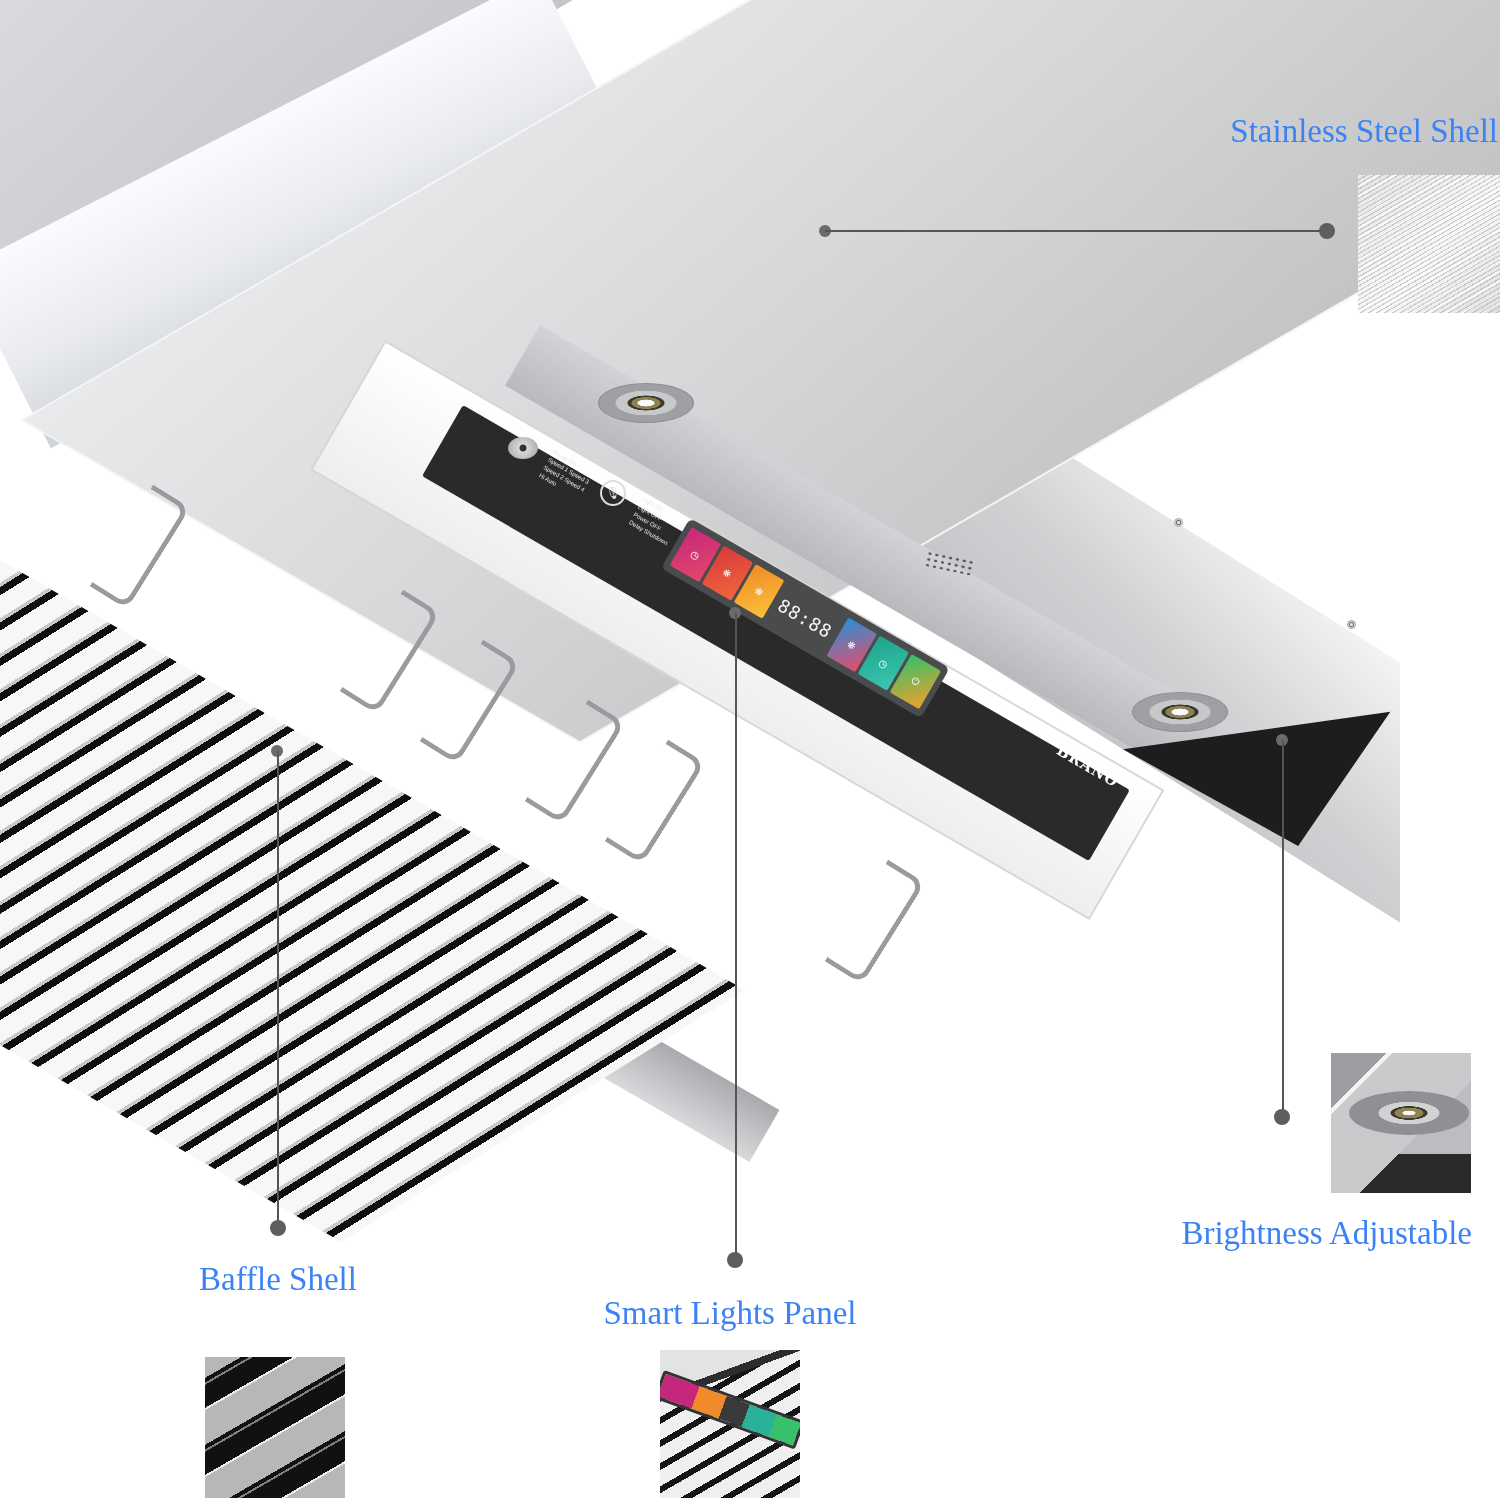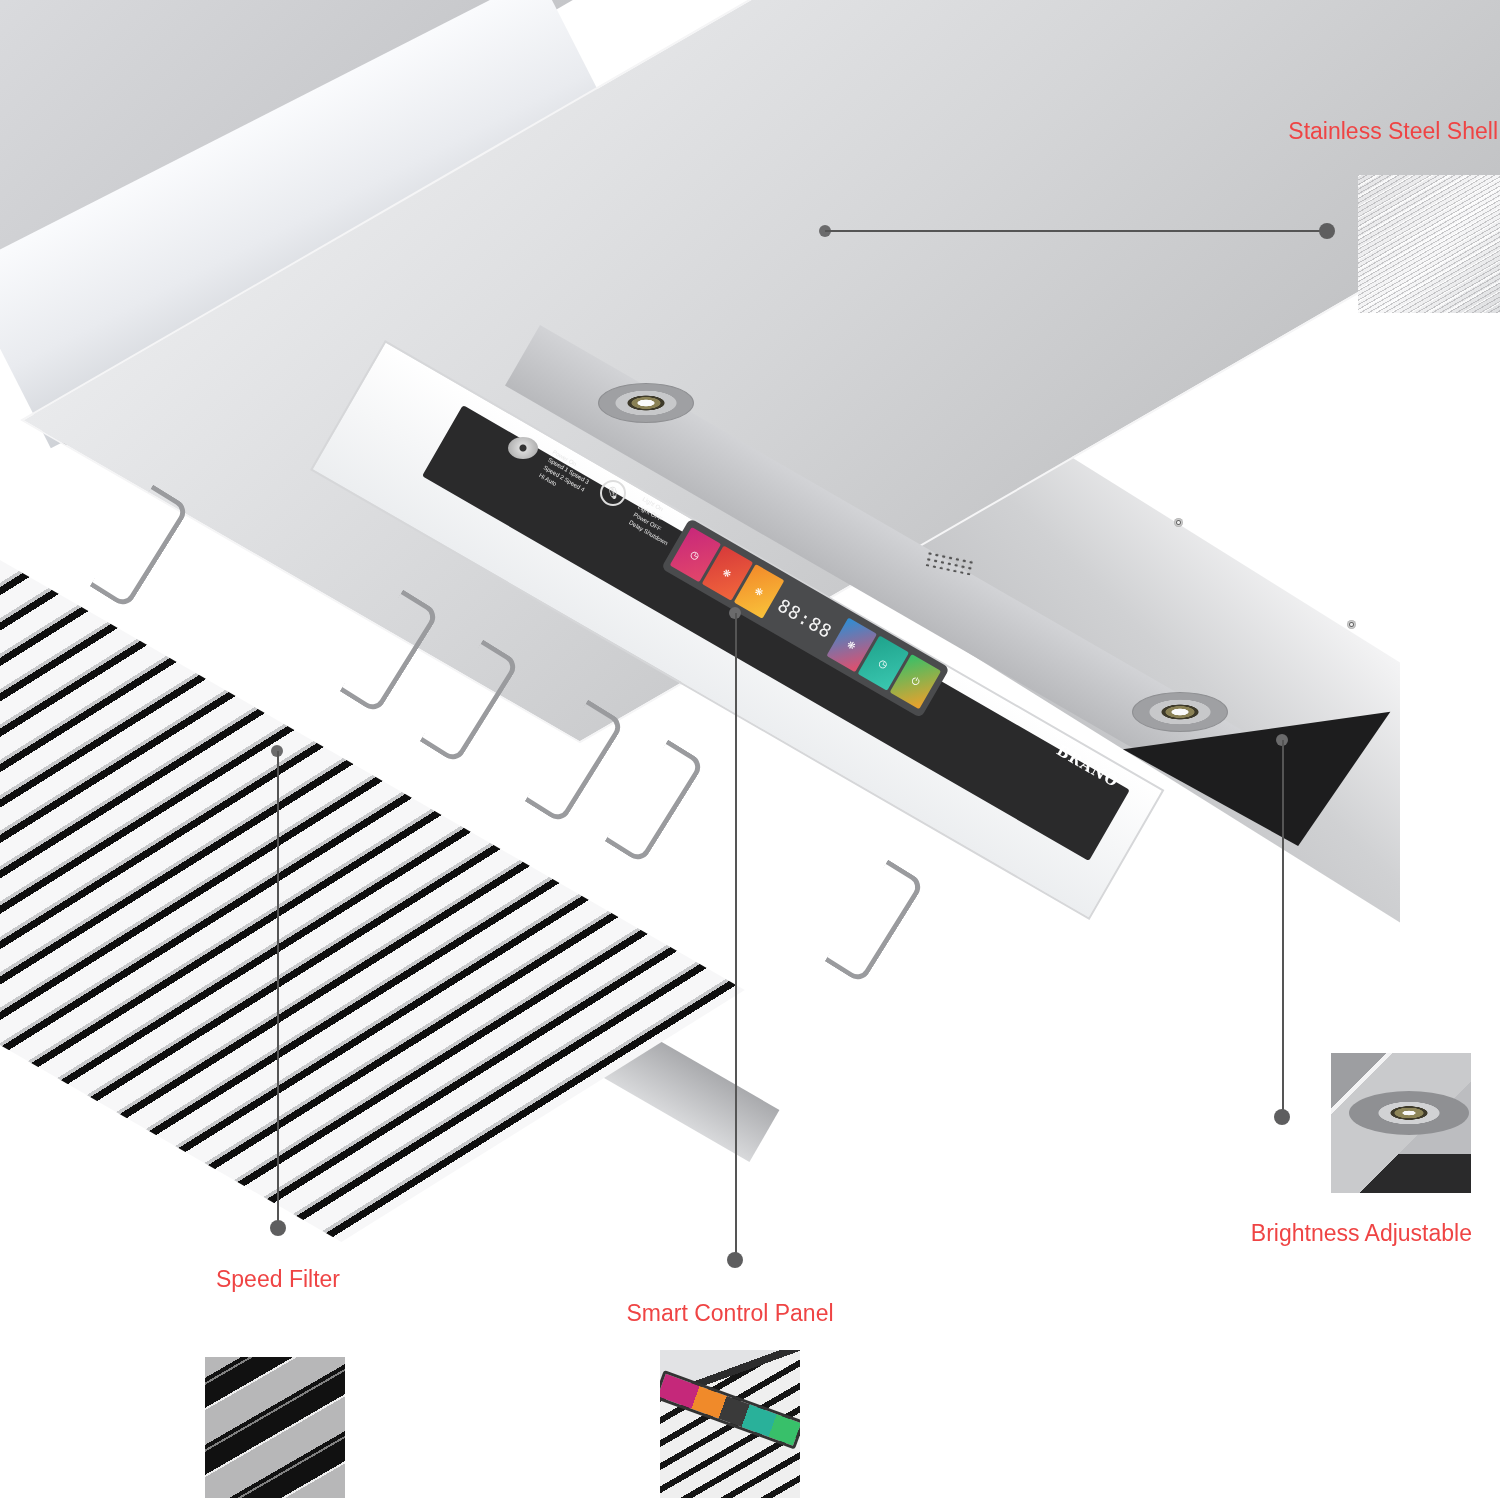--- a/index.html
+++ b/index.html
@@ -156,22 +156,22 @@
       background: radial-gradient(ellipse, #ffffff 0 2px, #8d8e91 3px);
     }
 
     
     .dot { width: 16px; height: 16px; border-radius: 50%; background: #5e5e5f; }
     .dot.sm { width: 12px; height: 12px; background: #6b6b6c; }
     .hline { height: 2px; background: #555; }
     .vline { width: 2px; background: #555; }
 
     .label {
-      font-size: 23px; line-height: 42px; color: #ef4444;
-      font-family: Liberation Sans, sans-serif;
+      font-size: 33px; line-height: 42px; color: #3b82f6;
+      font-family: Liberation Serif, serif;
     }
     .label.center { text-align: center; }
     .label.right { text-align: right; }
 
     
     .thumb { overflow: hidden; }
     .thumb-steel {
       background:
         repeating-linear-gradient(150deg, rgba(160,160,163,0.55) 0 1px, transparent 1px 4px),
         repeating-linear-gradient(150deg, rgba(255,255,255,0.7) 0 2px, transparent 2px 9px),
@@ -278,28 +278,28 @@
 <div class="abs dot sm" style="left:819px;top:225px;"></div>
 <div class="abs hline" style="left:825px;top:230px;width:500px;"></div>
 <div class="abs dot" style="left:1319px;top:223px;"></div>
 <div class="abs label right" style="left:1100px;top:110px;width:398px;">Stainless Steel Shell</div>
 <div class="abs thumb thumb-steel" style="left:1358px;top:175px;width:142px;height:138px;"></div>
 
 <div class="abs dot sm" style="left:271px;top:745px;"></div>
 <div class="abs vline" style="left:277px;top:751px;height:470px;"></div>
 <div class="abs dot" style="left:270px;top:1220px;"></div>
 <div class="abs label center" style="left:78px;top:1258px;width:400px;">
-  <div>Speed Filter</div>
+  <div>Baffle Shell</div>
 </div>
 <div class="abs thumb thumb-filter" style="left:205px;top:1357px;width:140px;height:141px;"></div>
 
 <div class="abs dot sm" style="left:729px;top:607px;"></div>
 <div class="abs vline" style="left:735px;top:613px;height:640px;"></div>
 <div class="abs dot" style="left:727px;top:1252px;"></div>
-<div class="abs label center" style="left:530px;top:1292px;width:400px;">Smart Control Panel</div>
+<div class="abs label center" style="left:530px;top:1292px;width:400px;">Smart Lights Panel</div>
 <div class="abs thumb thumb-panel" style="left:660px;top:1350px;width:140px;height:148px;">
   <div class="mini-screen"></div>
 </div>
 
 <div class="abs dot sm" style="left:1276px;top:734px;"></div>
 <div class="abs vline" style="left:1282px;top:740px;height:375px;"></div>
 <div class="abs dot" style="left:1274px;top:1109px;"></div>
 <div class="abs thumb thumb-led" style="left:1331px;top:1053px;width:140px;height:140px;">
   <div class="mini-led"></div>
 </div>

